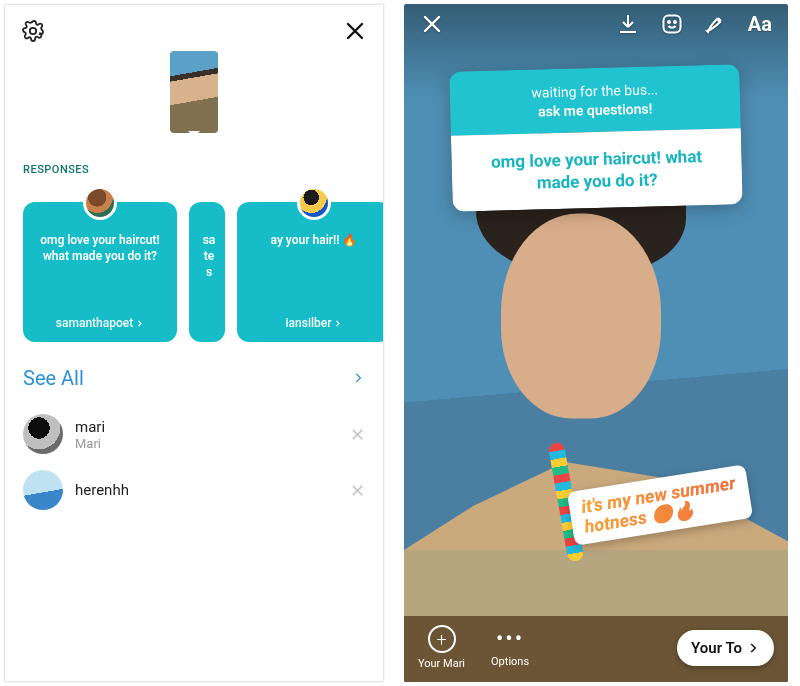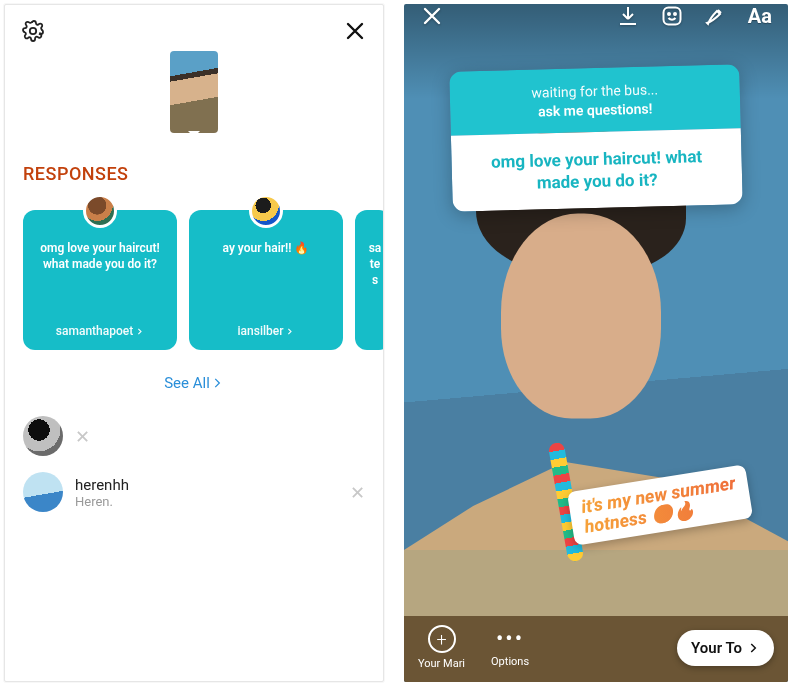--- a/index.html
+++ b/index.html
@@ -6,30 +6,30 @@
   body{background:#fff;width:800px;height:686px;overflow:hidden;}
   .wrap{display:flex;gap:20px;padding:4px;}
   .panel-left{width:380px;height:678px;background:#fff;border:1px solid #e6e6e6;border-radius:2px;display:flex;flex-direction:column;box-shadow:0 0 0 1px rgba(0,0,0,0.03);}
   .hdr{display:flex;justify-content:space-between;align-items:center;padding:14px 16px 4px 16px;}
   .thumb-row{display:flex;justify-content:center;padding:4px 0 12px 0;position:relative;}
   .thumb{width:48px;height:82px;border-radius:4px;background:linear-gradient(170deg,#5aa0c7 0 28%,#3b3028 28% 34%,#d7b28c 34% 60%,#807050 60% 100%);position:relative;}
   .thumb::after{content:"";position:absolute;left:50%;bottom:-10px;transform:translateX(-50%);border:6px solid transparent;border-top-color:#fff;}
   .stat-bar{display:flex;justify-content:space-between;align-items:center;padding:10px 16px;border-top:1px solid #eee;border-bottom:1px solid #eee;}
   .views{display:flex;align-items:center;gap:8px;font-size:15px;color:#222;}
   .actions{display:flex;gap:18px;align-items:center;}
-  .sect-title{padding:18px 18px 10px 18px;font-size:18px;letter-spacing:.5px;color:#c2410c;font-weight:500;}
+  .sect-title{padding:18px 18px 10px 18px;font-size:11px;letter-spacing:.5px;color:#0f766e;font-weight:500;}
   .cards{display:flex;gap:12px;padding:16px 0 8px 18px;overflow:hidden;}
   .card{flex:0 0 154px;height:140px;background:#16bdc8;border-radius:12px;color:#fff;text-align:center;padding:30px 14px 12px 14px;position:relative;display:flex;flex-direction:column;justify-content:space-between;}
   .card.cut{flex:0 0 36px;padding-left:6px;padding-right:2px;}
   .card .txt{font-size:12px;font-weight:600;line-height:1.35;}
   .card .user{font-size:12px;font-weight:500;opacity:.95;display:flex;align-items:center;justify-content:center;gap:2px;}
   .avatar{width:34px;height:34px;border-radius:50%;border:3px solid #fff;position:absolute;top:-16px;left:50%;transform:translateX(-50%);}
   .av1{background:radial-gradient(circle at 40% 30%,#7b4a2a 0 35%,#c97f49 36% 60%,#2e6e52 60% 100%);}
   .av2{background:radial-gradient(circle at 40% 30%,#1c1c1c 0 30%,#f7c94b 30% 60%,#1556c8 60% 100%);}
-  .see-all{display:flex;justify-content:center;align-items:center;padding:16px 18px;color:#2b8fd9;font-size:15px;}
+  .see-all{display:flex;justify-content:space-between;align-items:center;padding:16px 18px;color:#2b8fd9;font-size:20px;}
   .viewers{padding:0 0 6px 0;}
   .vrow{display:flex;align-items:center;gap:12px;padding:8px 18px;}
   .vimg{width:40px;height:40px;border-radius:50%;}
   .vi1{background:radial-gradient(circle at 40% 35%,#0d0d0d 0 30%,#bfbfbf 30% 60%,#6b6b6b 60% 100%);}
   .vi2{background:linear-gradient(170deg,#bfe2f2 0 55%,#3b86c8 55% 100%);}
   .vnames{flex:1;}
   .vnames .n1{font-size:15px;color:#222;}
   .vnames .n2{font-size:13px;color:#9a9a9a;}
   .xsmall{color:#c8c8c8;font-size:18px;}
   .ico{display:inline-flex;}
@@ -37,21 +37,21 @@
   .panel-right{width:384px;height:678px;border-radius:2px;position:relative;overflow:hidden;background:
     linear-gradient(180deg,rgba(0,0,0,0.35) 0,rgba(0,0,0,0) 14%,rgba(0,0,0,0) 86%,rgba(0,0,0,0.45) 100%),
     linear-gradient(175deg,#4f8fb5 0 56%,#4a7fa2 56% 100%);
   }
   .photo-layer{position:absolute;inset:0;}
   .face{position:absolute;left:46%;top:46%;width:160px;height:205px;transform:translate(-50%,-50%);background:#d8ad8a;border-radius:48% 48% 44% 44%;}
   .hair{position:absolute;left:46%;top:29%;width:210px;height:145px;transform:translate(-50%,-50%);background:#2a221c;border-radius:50% 55% 40% 45%;}
   .body{position:absolute;left:0;right:0;bottom:0;height:220px;background:linear-gradient(0deg,#6b5535 0 30%,#b6a680 30% 60%,#caa97d 60% 100%);clip-path:polygon(0 40%,18% 20%,42% 0,70% 8%,100% 36%,100% 100%,0 100%);}
   .beads{position:absolute;left:40%;bottom:120px;width:16px;height:120px;background:repeating-linear-gradient(180deg,#e44 0 8px,#2bd 8px 16px,#fc3 16px 24px,#2b8 24px 32px);border-radius:8px;transform:rotate(-10deg);}
 
-  .top-bar{position:absolute;top:0;left:0;right:0;display:flex;justify-content:space-between;align-items:center;padding:0 16px;}
+  .top-bar{position:absolute;top:0;left:0;right:0;display:flex;justify-content:space-between;align-items:center;padding:8px 16px;}
   .top-right{display:flex;align-items:center;gap:20px;}
   .top-bar svg{filter:drop-shadow(0 1px 1px rgba(0,0,0,.3));}
   .aa{color:#fff;font-weight:700;font-size:20px;text-shadow:0 1px 1px rgba(0,0,0,.3);}
 
   .sticker{position:absolute;left:50%;top:64px;transform:translateX(-50%) rotate(-1.5deg);width:290px;border-radius:12px;overflow:hidden;box-shadow:0 4px 18px rgba(0,0,0,.25);}
   .sticker .prompt{background:#20c3cf;color:#fff;text-align:center;padding:14px 18px 12px 18px;font-size:14px;line-height:1.35;}
   .sticker .prompt .l1{opacity:.95;}
   .sticker .prompt .l2{font-weight:600;}
   .sticker .answer{background:#fff;color:#18b5c1;text-align:center;padding:16px 18px;font-size:17px;font-weight:700;line-height:1.3;}
 
@@ -95,56 +95,59 @@
       <div class="card">
         <div class="avatar av1"></div>
         <div class="txt">omg love your haircut! what made you do it?</div>
         <div class="user">
             <span>samanthapoet</span>
             <svg width="9" height="9" viewBox="0 0 24 24" stroke="#fff" stroke-width="3" fill="none">
               <path d="M9 5l7 7-7 7"></path>
             </svg>
           </div>
       </div>
+      <div class="card cut">
+        <div class="txt" style="white-space:pre;">sa
+te
+s</div>
+      </div>
       <div class="card">
         <div class="avatar av2"></div>
         <div class="txt">ay your hair!! 🔥</div>
         <div class="user">
             <span>iansilber</span>
             <svg width="9" height="9" viewBox="0 0 24 24" stroke="#fff" stroke-width="3" fill="none">
               <path d="M9 5l7 7-7 7"></path>
             </svg>
           </div>
       </div>
-      <div class="card cut">
-        <div class="txt" style="white-space:pre;">sa
-te
-s</div>
-      </div>
     </div>
 
     <div class="see-all">
       <span>See All</span>
       <span class="ico">
         <svg width="14" height="14" viewBox="0 0 24 24" stroke="#2b8fd9" stroke-width="2.2" fill="none">
             <path d="M9 5l7 7-7 7"></path>
           </svg>
       </span>
     </div>
 
     <div class="viewers">
       <div class="vrow">
         <div class="vimg vi1"></div>
+        <div class="vnames">
+          <div class="n1">mari</div>
+          <div class="n2">Mari</div>
+        </div>
         <div class="xsmall">✕</div>
       </div>
       <div class="vrow">
         <div class="vimg vi2"></div>
         <div class="vnames">
           <div class="n1">herenhh</div>
-          <div class="n2">Heren.</div>
         </div>
         <div class="xsmall">✕</div>
       </div>
     </div>
   </div>
 
   <div class="panel-right">
     <div class="photo-layer">
       <div class="hair"></div>
       <div class="face"></div>

